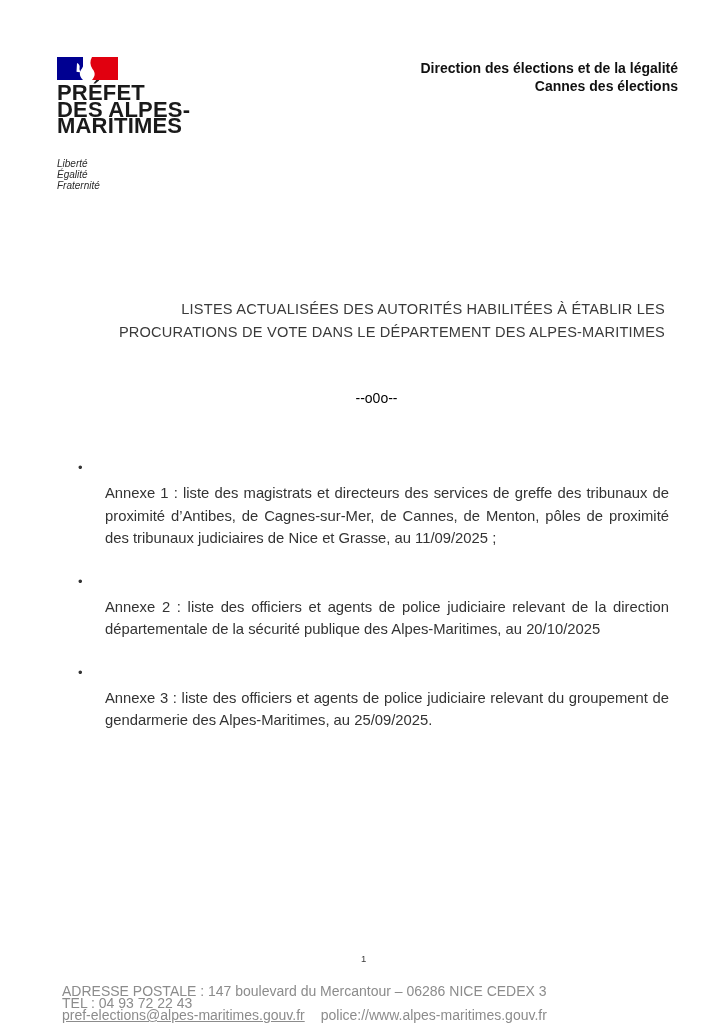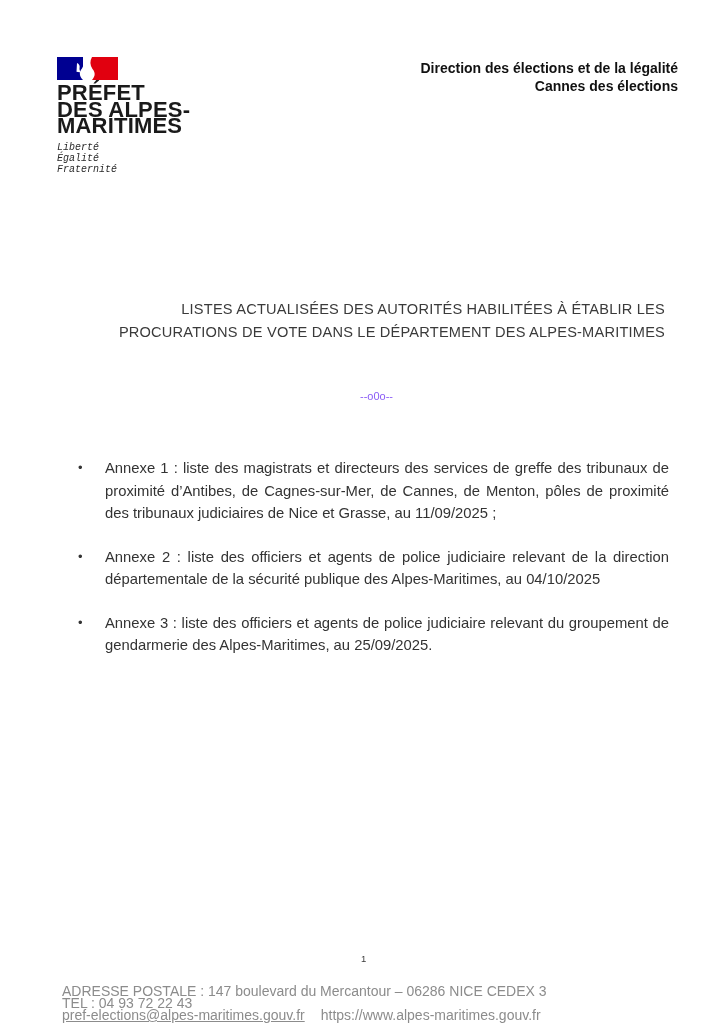--- a/index.html
+++ b/index.html
@@ -29,22 +29,22 @@
     margin-bottom: 4px;
   }
   .logo-title {
     font-weight: bold;
     font-size: 22px;
     line-height: 16.5px;
     letter-spacing: 0.2px;
     color: #1a1a1a;
   }
   .motto {
-    margin-top: 7px;
-    font-family: Liberation Mono, monospace;
+    margin-top: 23px;
+    font-family: Liberation Sans, sans-serif;
     font-style: italic;
     font-size: 10px;
     line-height: 11px;
     color: #2a2a2a;
   }
 
   
   .header-right {
     position: absolute;
     top: 59px;
@@ -69,22 +69,22 @@
     color: #3a3a3a;
   }
 
   
   .separator {
     position: absolute;
     top: 390px;
     left: 0;
     right: 0;
     text-align: center;
-    font-size: 11px;
-    color: #8b5cf6;
+    font-size: 14px;
+    color: #000000;
     padding-left: 28px;
   }
 
   
   .bullet-list {
     position: absolute;
     top: 457px;
     left: 78px;
     right: 56px;
   }
@@ -95,20 +95,21 @@
     line-height: 22.5px;
     color: #333333;
   }
   .bullet-marker {
     flex: 0 0 27px;
     font-size: 13px;
   }
   .bullet-text {
     flex: 1;
     text-align: justify;
+    margin-top: 25px;
   }
 
   
   .footer {
     position: absolute;
     left: 62px;
     top: 985px;
     font-size: 14px;
     line-height: 12px;
     color: #8c8c8c;
@@ -166,31 +167,31 @@
 
   <div class="separator">--o0o--</div>
 
   <div class="bullet-list">
     <div class="bullet-item">
       <span class="bullet-marker">•</span>
       <span class="bullet-text">Annexe 1 : liste des magistrats et directeurs des services de greffe des tribunaux de proximité d’Antibes, de Cagnes-sur-Mer, de Cannes, de Menton, pôles de proximité des tribunaux judiciaires de Nice et Grasse, au 11/09/2025 ;</span>
     </div>
     <div class="bullet-item">
       <span class="bullet-marker">•</span>
-      <span class="bullet-text">Annexe 2 : liste des officiers et agents de police judiciaire relevant de la direction départementale de la sécurité publique des Alpes-Maritimes, au 04/10/2025</span>
+      <span class="bullet-text">Annexe 2 : liste des officiers et agents de police judiciaire relevant de la direction départementale de la sécurité publique des Alpes-Maritimes, au 20/10/2025</span>
     </div>
     <div class="bullet-item">
       <span class="bullet-marker">•</span>
       <span class="bullet-text">Annexe 3 : liste des officiers et agents de police judiciaire relevant du groupement de gendarmerie des Alpes-Maritimes, au 25/09/2025.</span>
     </div>
   </div>
 
   <div class="footer">
     <div>ADRESSE POSTALE : 147 boulevard du Mercantour – 06286 NICE CEDEX 3</div>
     <div>TEL : 04 93 72 22 43</div>
     <div>
-      <a class="footer-email" href="#">pref-elections@alpes-maritimes.gouv.fr</a><span class="footer-website">https://www.alpes-maritimes.gouv.fr</span>
+      <a class="footer-email" href="#">pref-elections@alpes-maritimes.gouv.fr</a><span class="footer-website">police://www.alpes-maritimes.gouv.fr</span>
     </div>
   </div>
 
   <div class="page-number">1</div>
 
 </div>
 
 </body></html>

